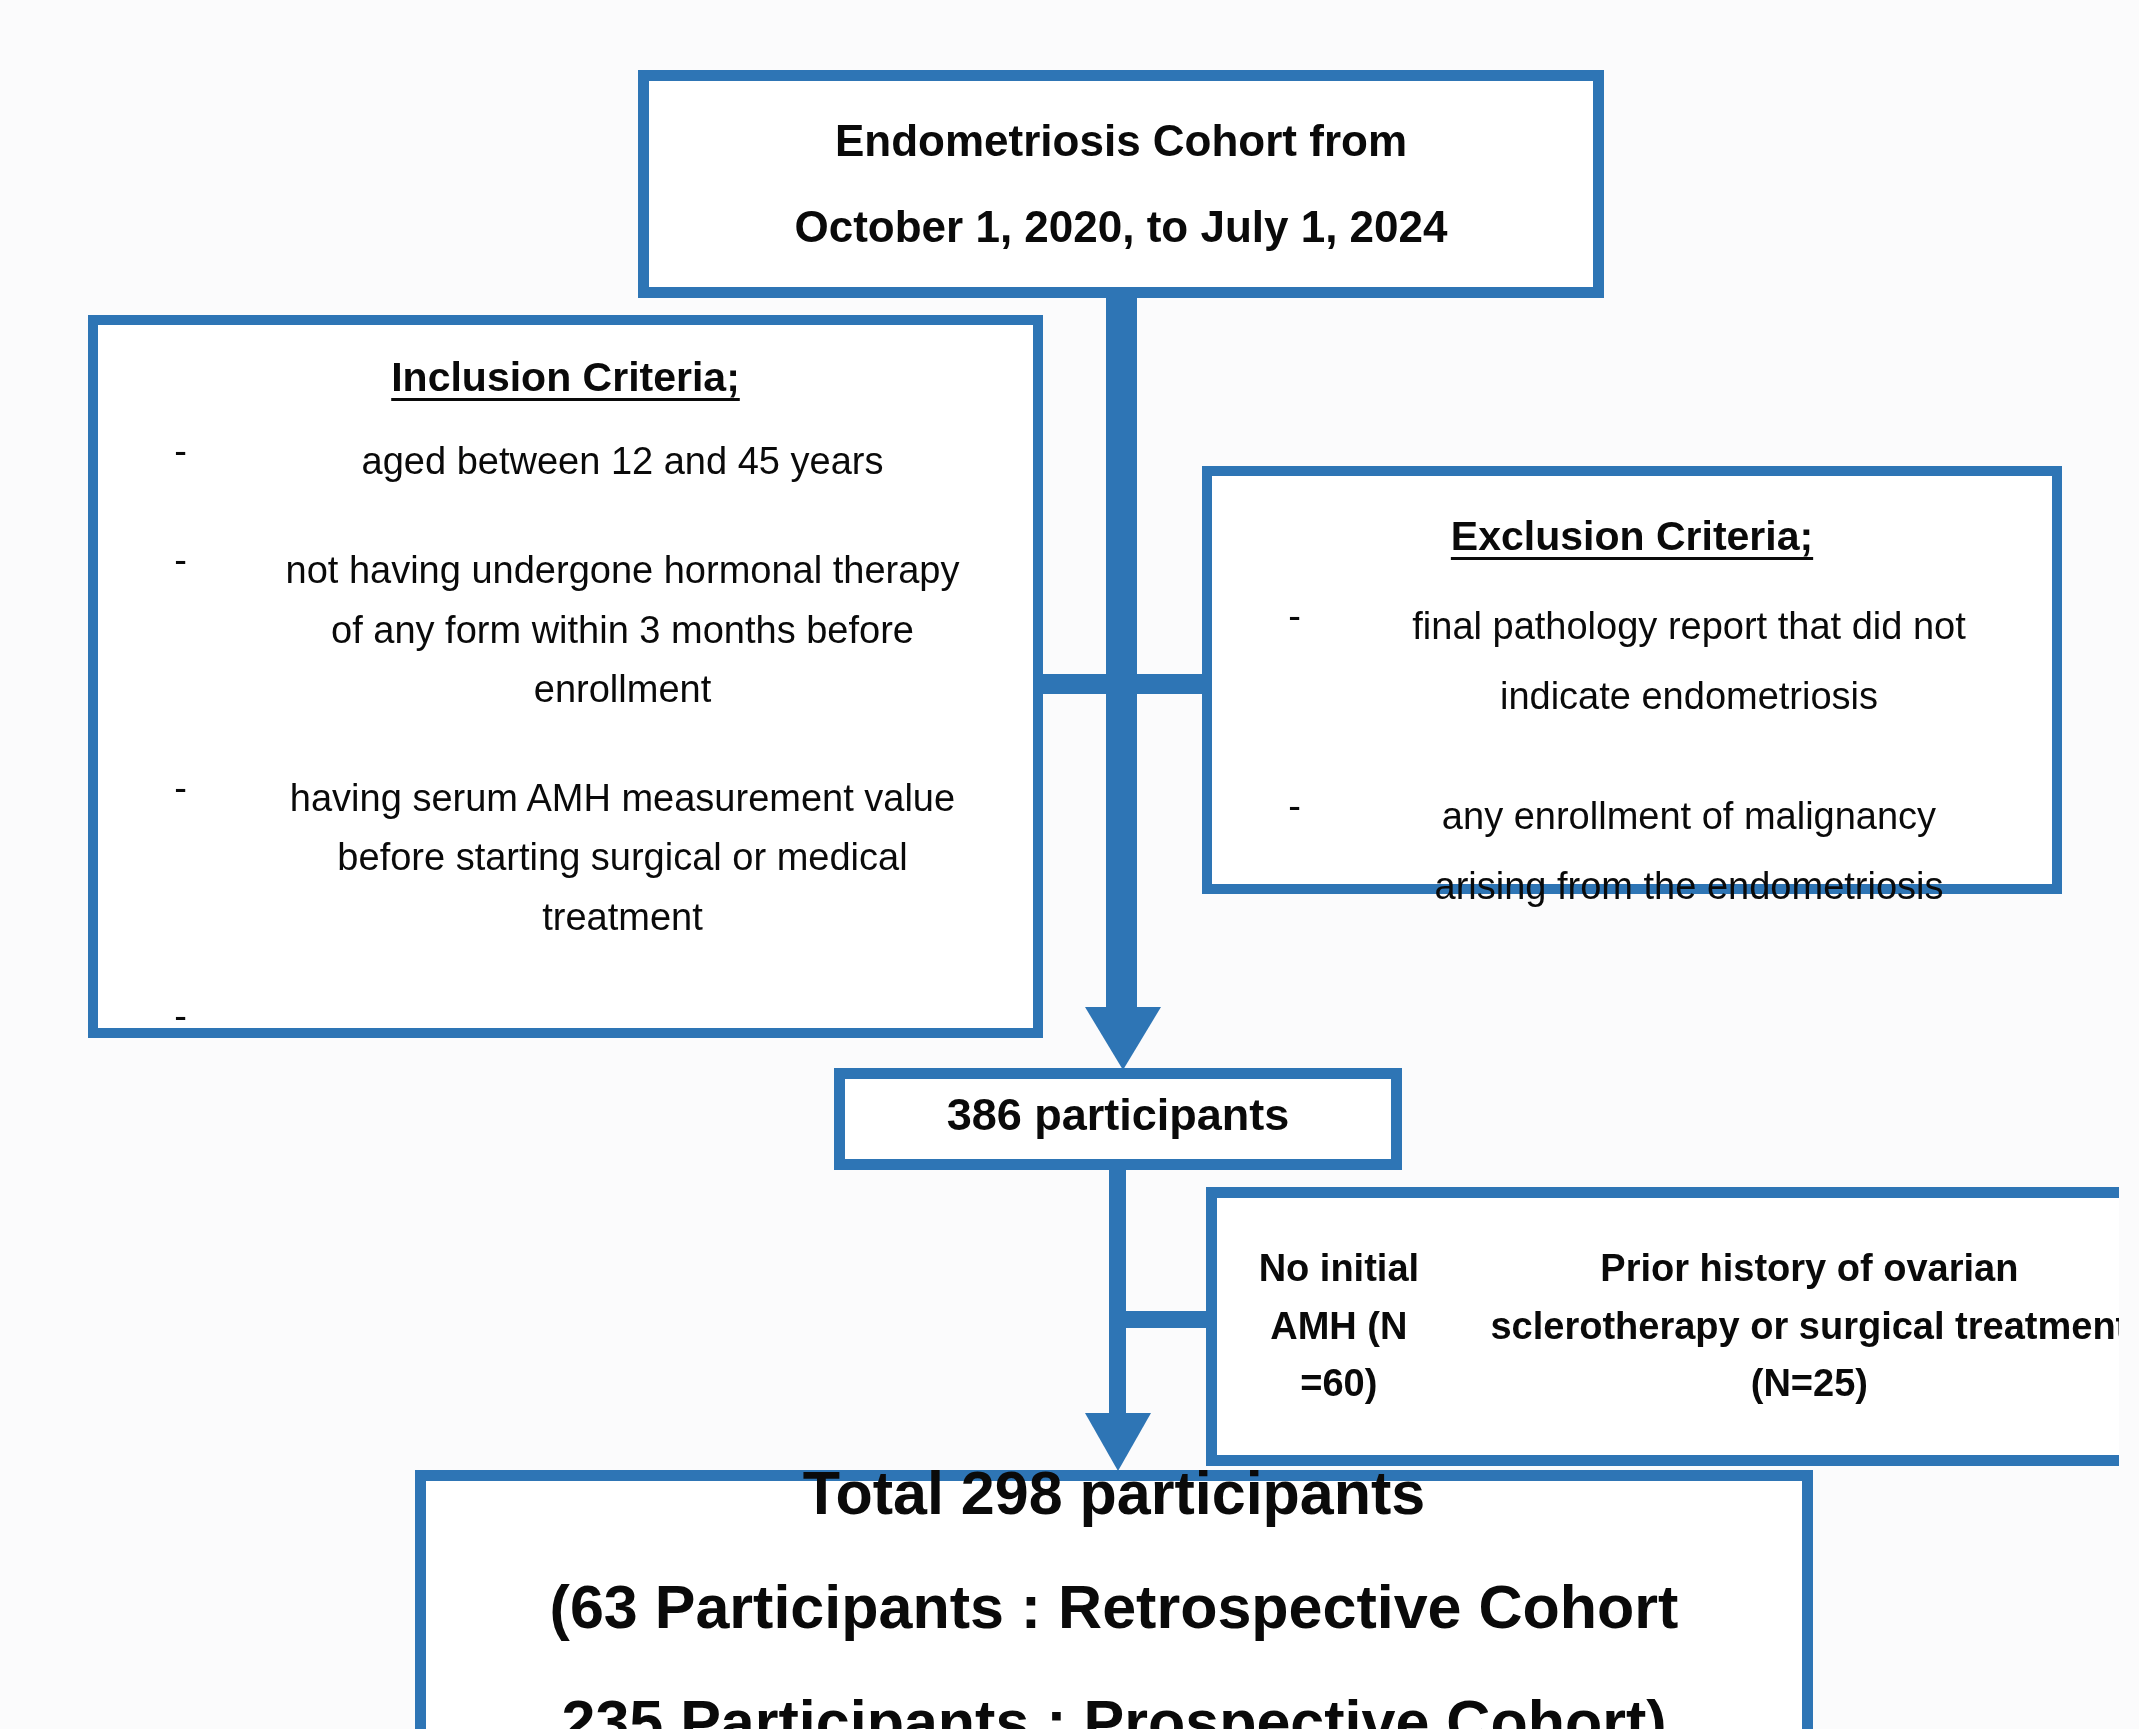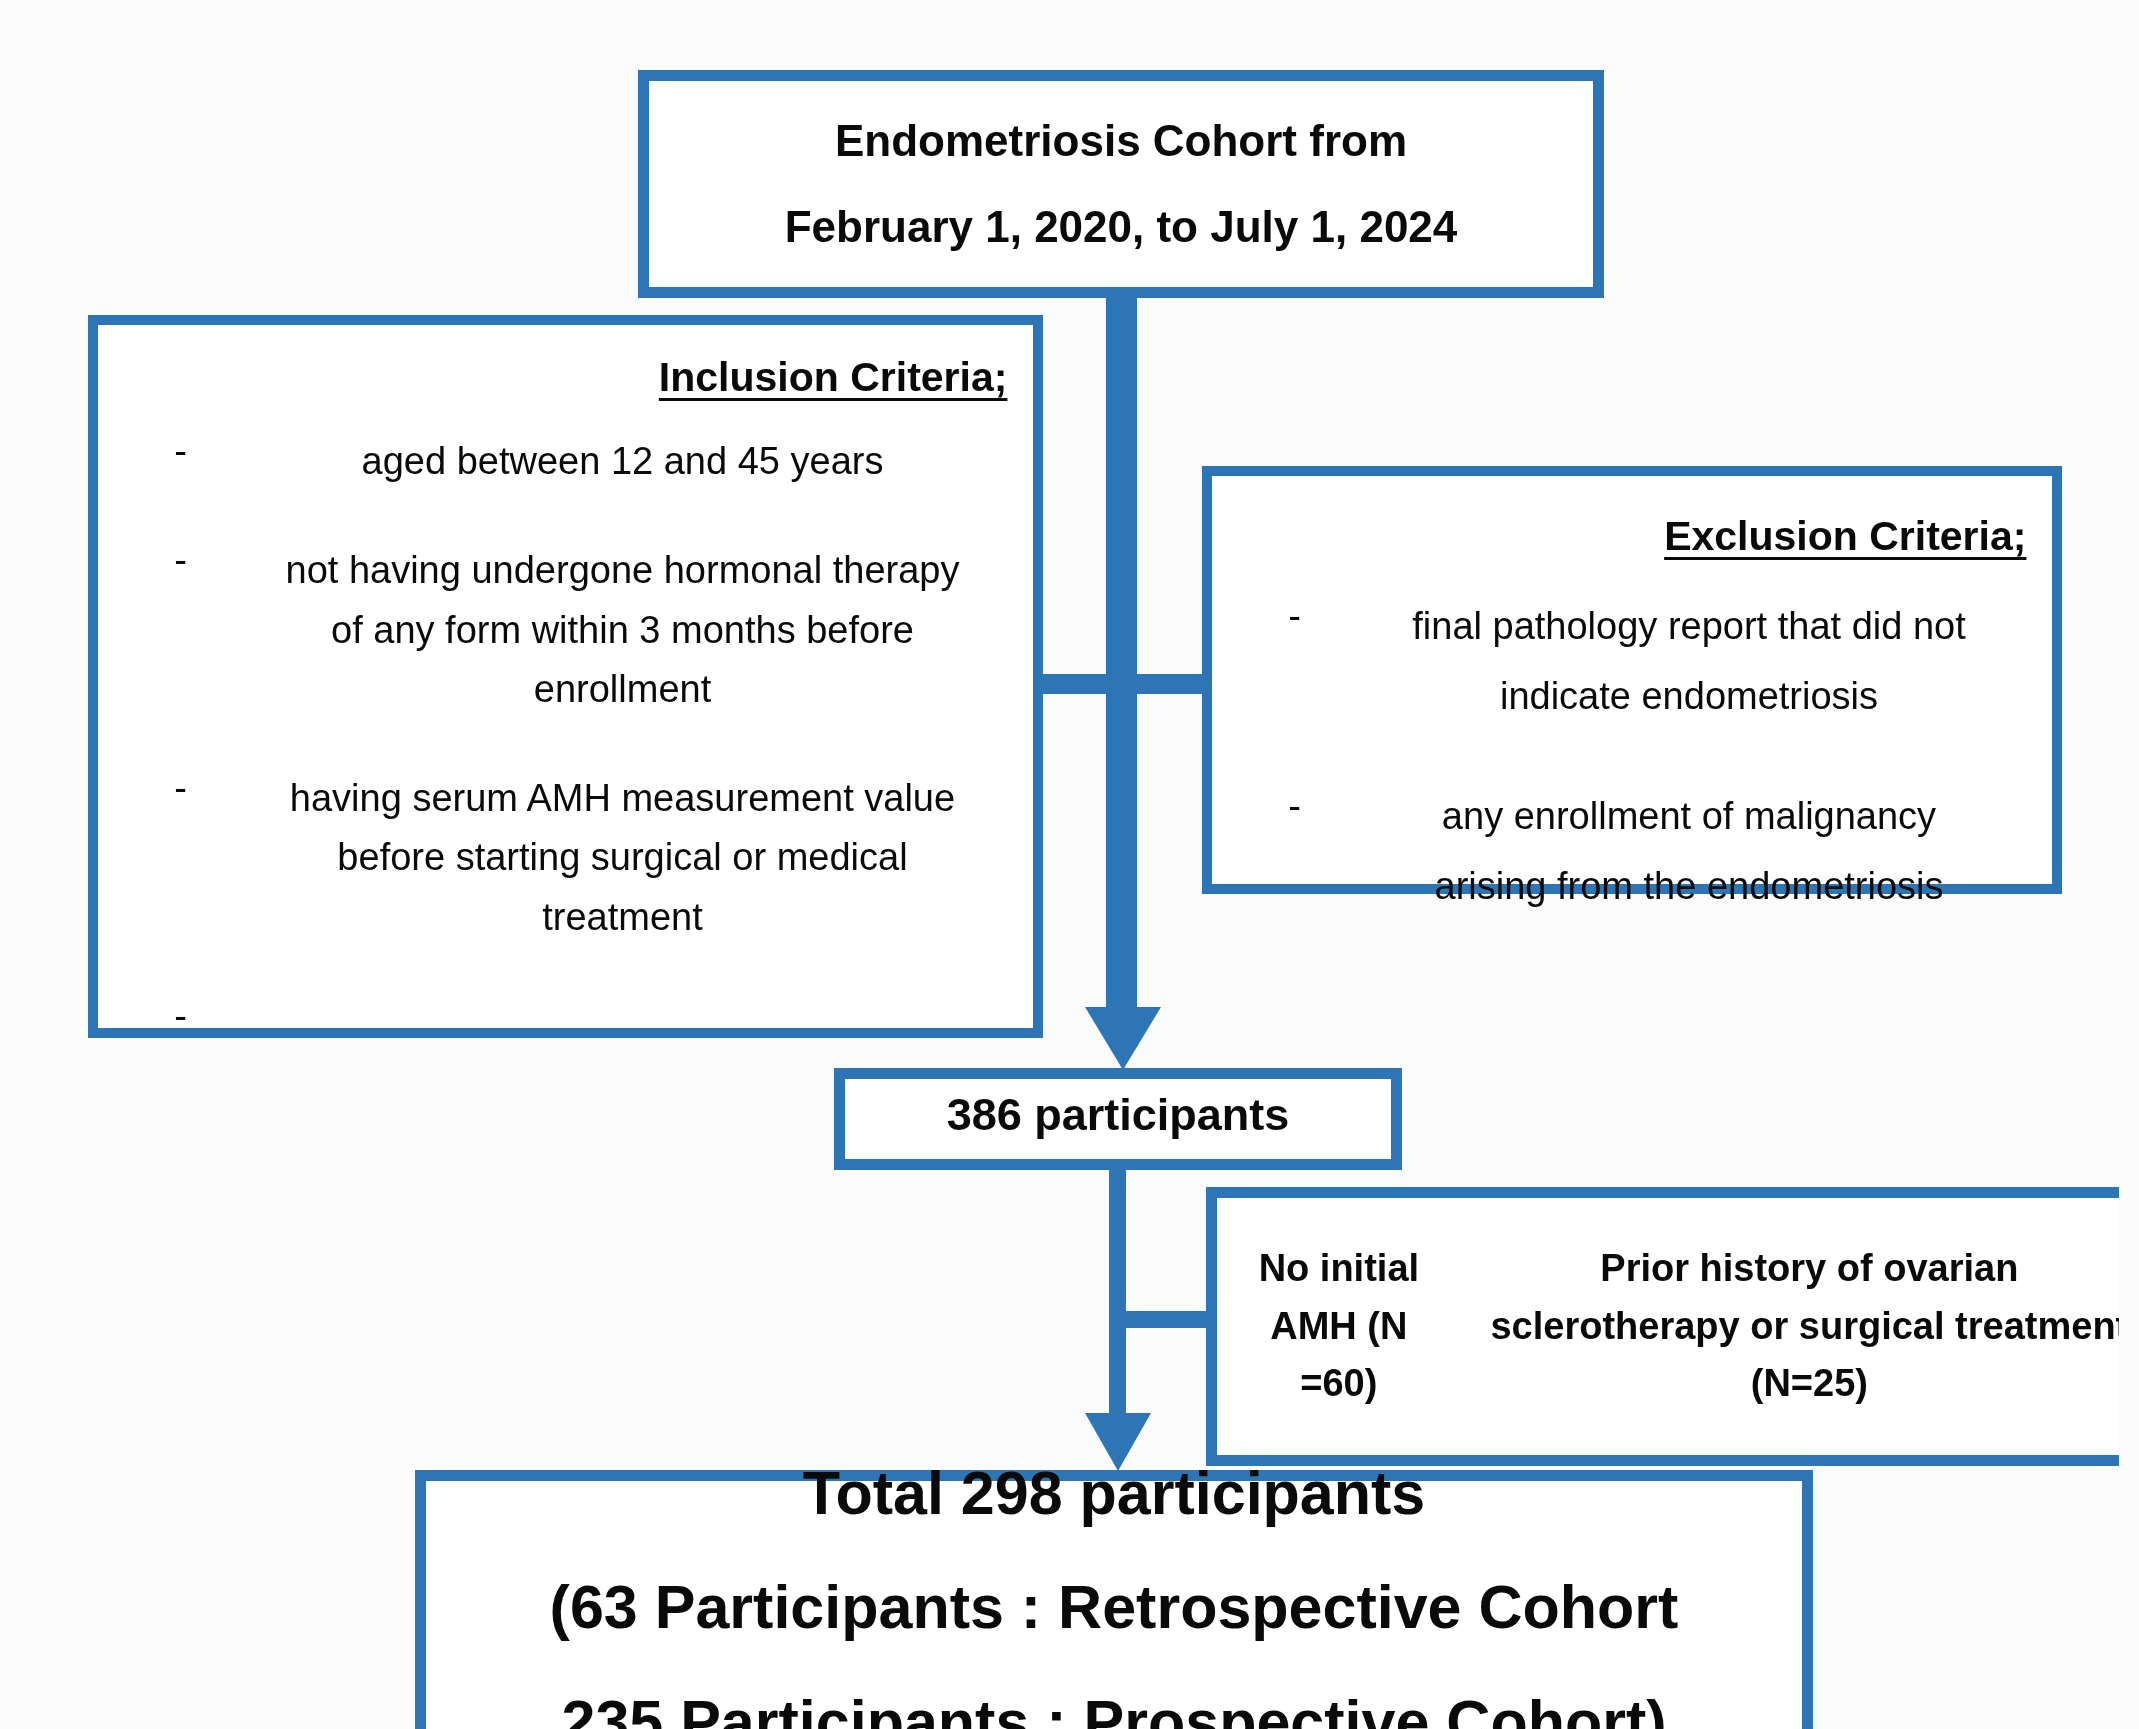--- a/index.html
+++ b/index.html
@@ -47,21 +47,21 @@
   }
   .dropout-box .dropout-line { max-width:789px; }
   .total-box {
     left:375px; top:1430px; width:1398px; height:275px;
     border-width:11px;
     display:flex; flex-direction:column; justify-content:center; align-items:center;
     font-size:61px; font-weight:700; line-height:1.55; text-align:center;
   }
   
   .crit-title {
-    text-align:right; font-size:41px; font-weight:700;
+    text-align:center; font-size:41px; font-weight:700;
     text-decoration:underline; text-decoration-thickness:3.1px; text-underline-offset:7px;
     margin-bottom:11px;
   }
   .crit-item { display:flex; align-items:flex-start; }
   .crit-marker { flex:0 0 94px; text-align:center; }
   .crit-text { flex:1 1 auto; text-align:center; }
   .crit-text .wrapbound { display:inline-block; }
   .inclusion-box .crit-item { font-size:38px; line-height:1.56; }
   .inclusion-box .wrapbound { max-width:695px; }
   .exclusion-box .crit-item { font-size:38px; line-height:1.85; }
@@ -91,21 +91,21 @@
 
   <div class="vline upper"></div>
   <div class="arrow-down upper"></div>
   <div class="hline criteria"></div>
   <div class="vline lower"></div>
   <div class="hline dropout"></div>
   <div class="arrow-down lower"></div>
 
   <div class="box top-box">
     <div>Endometriosis Cohort from</div>
-    <div>February 1, 2020, to July 1, 2024</div>
+    <div>October 1, 2020, to July 1, 2024</div>
   </div>
 
   <div class="box inclusion-box">
     <div class="crit-title">Inclusion Criteria;</div>
     <div class="crit-item">
       <span class="crit-marker">-</span>
       <span class="crit-text"><span class="wrapbound">aged between 12 and 45 years</span></span>
     </div>
     <div class="crit-item">
       <span class="crit-marker">-</span>

